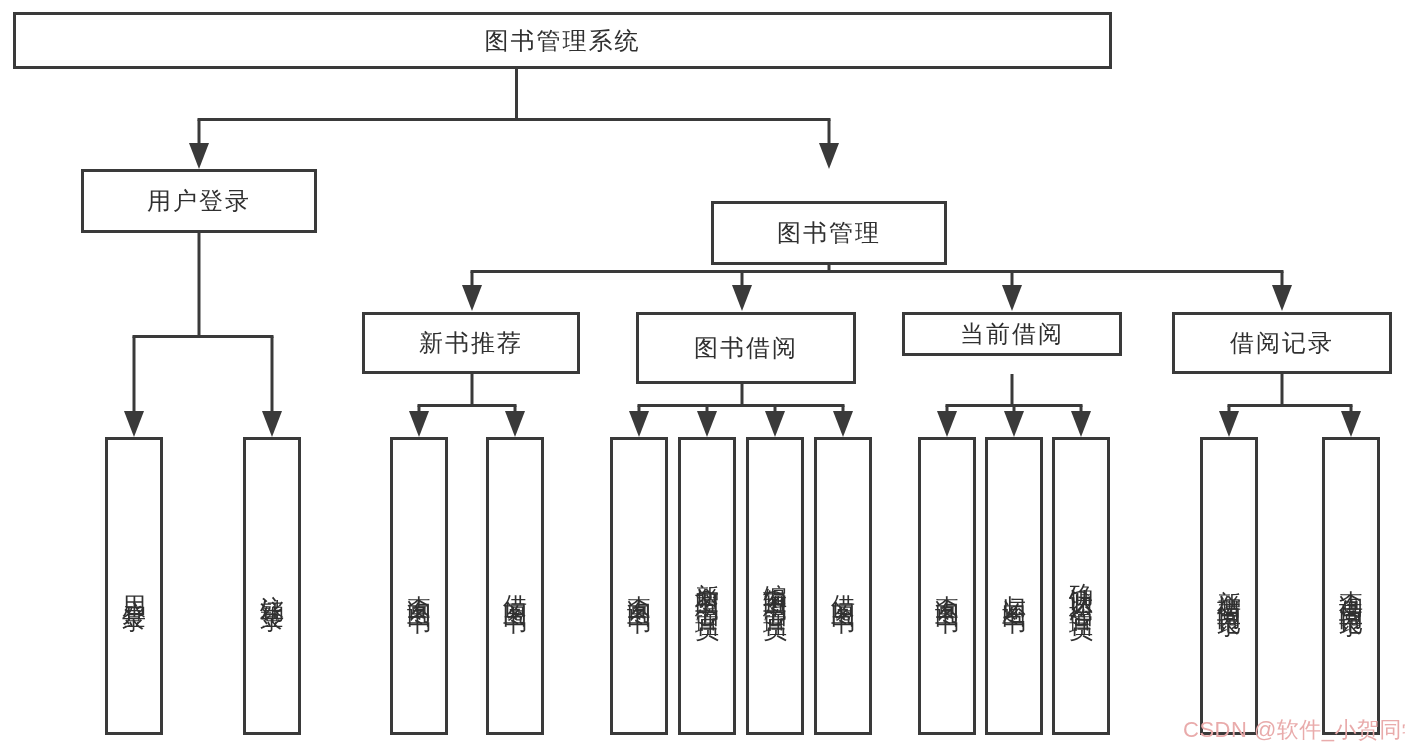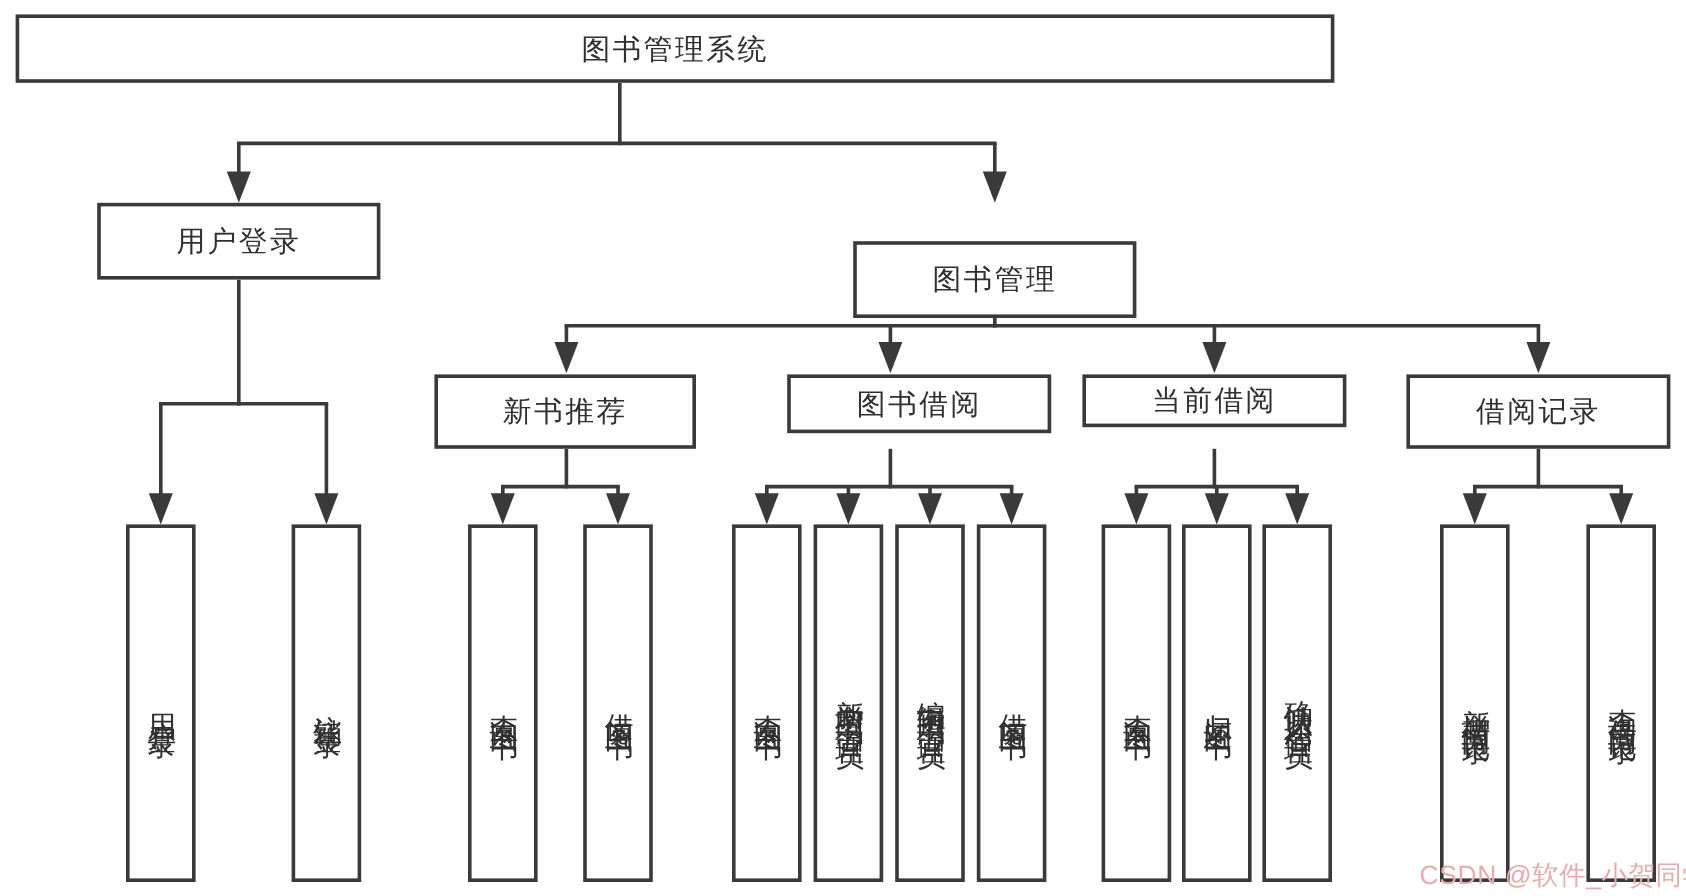--- a/index.html
+++ b/index.html
@@ -115,21 +115,21 @@
       <polygon points="1341,411 1361,411 1351,437"></polygon>
     </g>
   </svg>
 
   <div class="box" style="left:13px; top:12px; width:1099px; height:57px;">图书管理系统</div>
 
   <div class="box" style="left:81px; top:169px; width:236px; height:64px;">用户登录</div>
   <div class="box" style="left:711px; top:169px; width:236px; height:64px;margin-top:32px;">图书管理</div>
 
   <div class="box" style="left:362px; top:312px; width:218px; height:62px;">新书推荐</div>
-  <div class="box" style="left:656px; top:312px; width:220px; height:49px;">图书借阅</div>
+  <div class="box" style="left:636px; top:312px; width:220px; height:72px;">图书借阅</div>
   <div class="box" style="left:902px; top:312px; width:220px; height:44px;">当前借阅</div>
   <div class="box" style="left:1172px; top:312px; width:220px; height:62px;">借阅记录</div>
 
   <div class="box v" style="left:105px; top:437px; width:58px; height:298px;">用户登录</div>
   <div class="box v" style="left:243px; top:437px; width:58px; height:298px;">注销登录</div>
 
   <div class="box v" style="left:390px; top:437px; width:58px; height:298px;">查询图书</div>
   <div class="box v" style="left:486px; top:437px; width:58px; height:298px;">借阅图书</div>
 
   <div class="box v" style="left:610px; top:437px; width:58px; height:298px;">查询图书</div>

